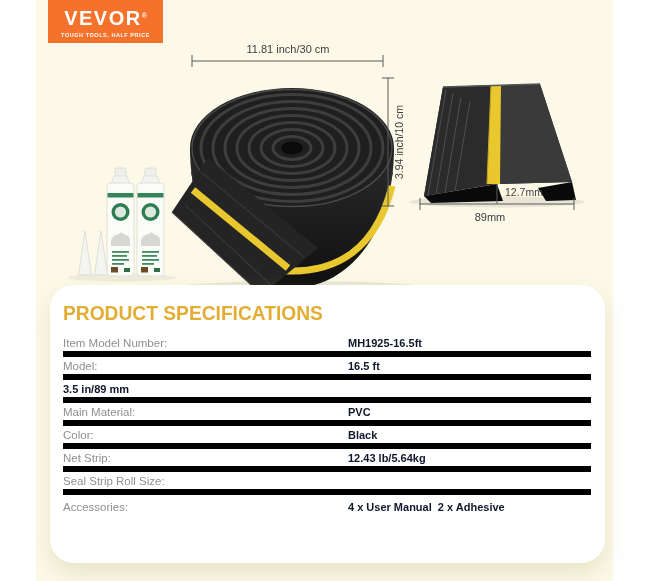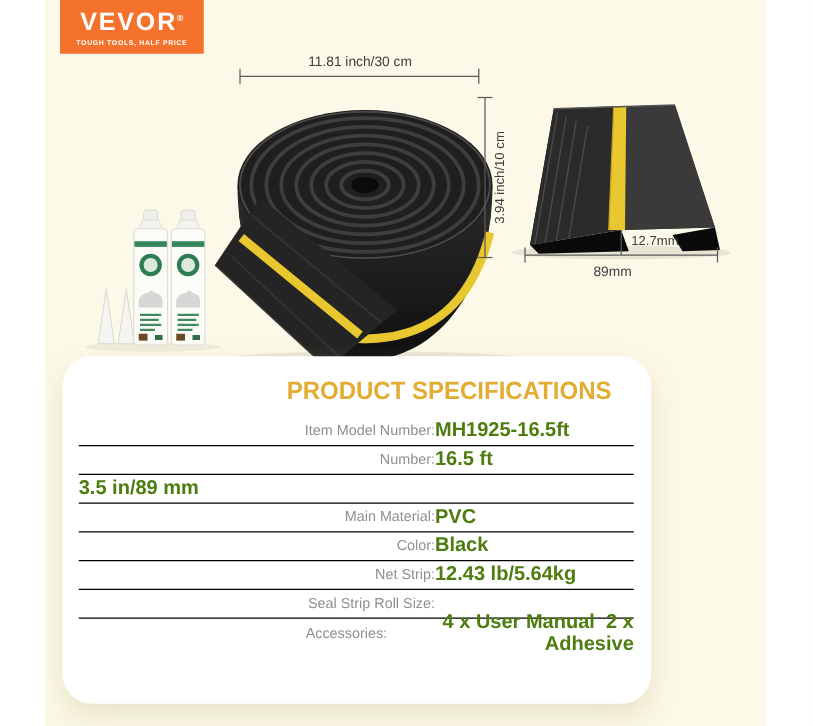--- a/index.html
+++ b/index.html
@@ -12,30 +12,30 @@
   .logo { position:absolute; left:48px; top:0; width:115px; height:43px; background:#F4722B;
           color:#fff; text-align:center; z-index:3; }
   .logo .name { font-size:20px; font-weight:800; letter-spacing:1.5px; line-height:1; margin-top:8px; }
   .logo .name sup { font-size:7px; font-weight:700; letter-spacing:0; vertical-align:7px; }
   .logo .tagline { font-size:5.5px; font-weight:700; letter-spacing:0.55px; margin-top:3.5px; }
 
   .hero-svg { position:absolute; left:0; top:0; z-index:2; }
   .hero-svg text { font-family:"Liberation Sans", sans-serif; fill:#3d3d3d; }
 
   
-  .spec-card { position:absolute; left:50px; top:285px; width:471px; height:278px; background:#ffffff;
+  .spec-card { position:absolute; left:50px; top:285px; width:555px; height:278px; background:#ffffff;
                border-radius:24px; box-shadow:0 10px 22px rgba(190,178,125,0.30);
-               padding:17px 14px 0 13px; z-index:4;text-align:right; }
+               padding:17px 14px 0 13px; z-index:4; }
   .spec-title { color:#E3AC33; font-size:20px; font-weight:800; letter-spacing:0;
                 transform:scaleX(0.96); transform-origin:left center; white-space:nowrap; }
   .spec-table { margin-top:9px; }
-  .spec-row { display:flex; align-items:center; height:23px; border-bottom:1px solid #000000; }
+  .spec-row { display:flex; align-items:center; height:23px; border-bottom:6px solid #000000; }
   .spec-row:last-child { border-bottom:none; }
   .spec-label { width:285px; font-size:11.5px; color:#8F8F8F; }
-  .spec-value { font-size:16px; font-weight:700; color:#4d7c0f; white-space:pre-wrap; }
+  .spec-value { font-size:11px; font-weight:700; color:#0f172a; white-space:pre-wrap; }
 </style>
 </head>
 <body>
 
 <div class="stage">
   <div class="canvas"></div>
 
   <div class="logo">
     <div class="name"><span>VEVOR</span><sup>®</sup></div>
     <div class="tagline">TOUGH TOOLS, HALF PRICE</div>
@@ -163,21 +163,21 @@
 
   <div class="spec-card">
     <div class="spec-title">PRODUCT SPECIFICATIONS</div>
     <div class="spec-table">
 
       <div class="spec-row">
         <div class="spec-label">Item Model Number:</div>
         <div class="spec-value">MH1925-16.5ft</div>
       </div>
       <div class="spec-row">
-        <div class="spec-label">Number:</div>
+        <div class="spec-label">Model:</div>
         <div class="spec-value">16.5 ft</div>
       </div>
       <div class="spec-row">
         <div class="spec-value">3.5 in/89 mm</div>
       </div>
       <div class="spec-row">
         <div class="spec-label">Main Material:</div>
         <div class="spec-value">PVC</div>
       </div>
       <div class="spec-row">

